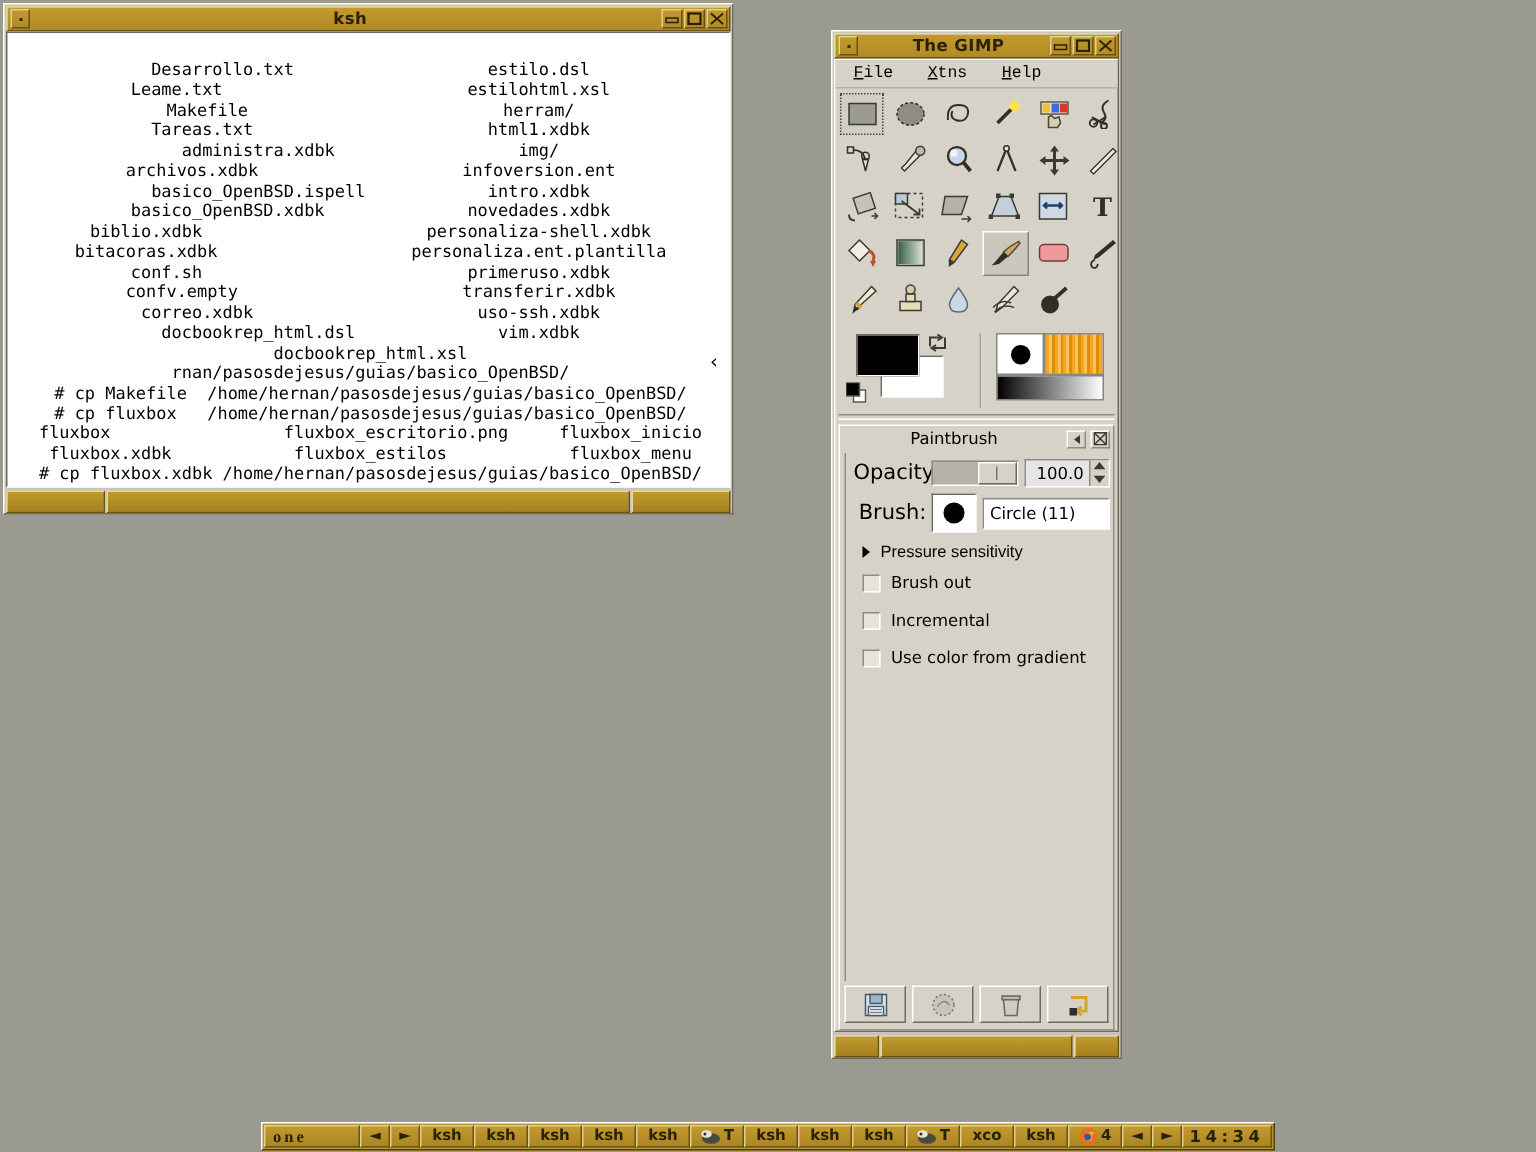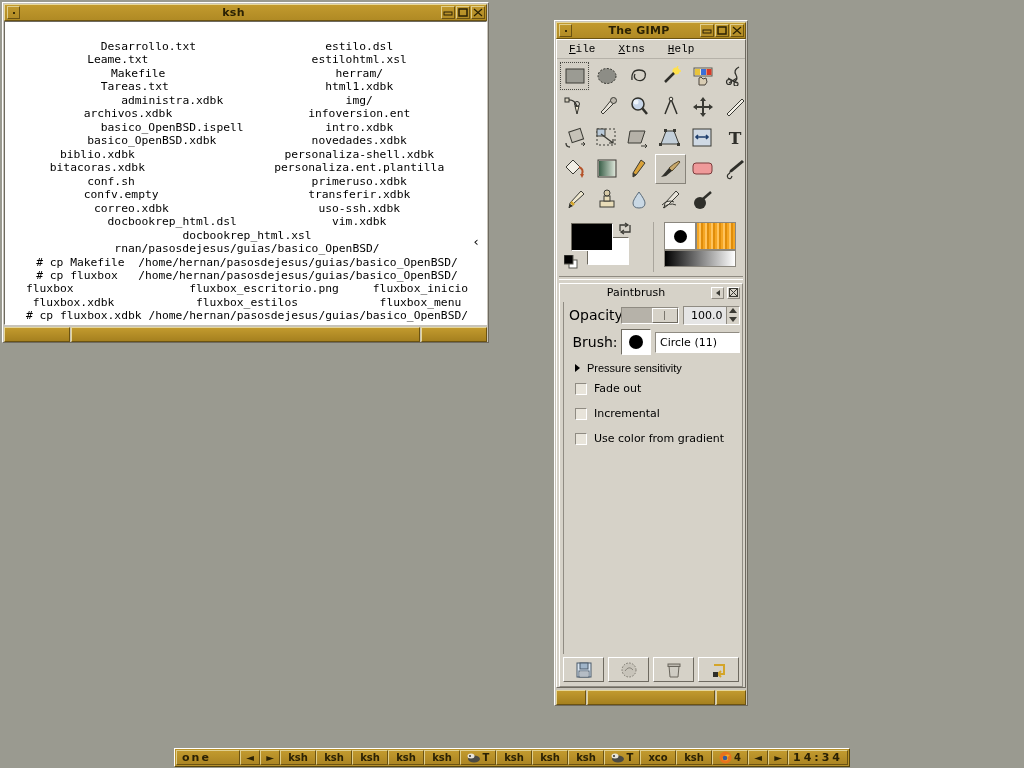--- a/index.html
+++ b/index.html
@@ -444,21 +444,21 @@
     border: 1px solid #e0cf8e;
     border-right-color: #6b5312; border-bottom-color: #6b5312;
     box-sizing: border-box;
     display: flex; align-items: center; justify-content: center;
     font-family: "DejaVu Sans", sans-serif;
     font-size: 10px; font-weight: bold;
     color: #2a2104;
     white-space: nowrap;
     overflow: hidden;
   }
-  .tb-workspace { width: 64px; letter-spacing: 2px; font-size: 11px; justify-content: flex-start; padding-left: 5px; }
+  .tb-workspace { width: 64px; letter-spacing: 2px; font-size: 11px; justify-content: flex-start; padding-left: 5px; font-family: Liberation Serif, serif; }
   .tb-arrow { width: 20px; }
   .tb-task { width: 36px; }
   .tb-clock { flex: 1; letter-spacing: 3px; font-size: 11px; }
   .tb-icon { display: flex; align-items: center; gap: 2px; }
 </style>
 </head>
 <body>
 
 <div id="desktop">
 
@@ -826,21 +826,21 @@
             <div class="brush-name">Circle (11)</div>
           </div>
 
           <div class="expander">
             <span class="tri"></span>
             <span>Pressure sensitivity</span>
           </div>
 
           <div class="checkrow">
             <span class="checkbox"></span>
-            <span>Fade out</span>
+            <span>Brush out</span>
           </div>
 
           <div class="checkrow">
             <span class="checkbox"></span>
             <span>Incremental</span>
           </div>
 
           <div class="checkrow">
             <span class="checkbox"></span>
             <span>Use color from gradient</span>

